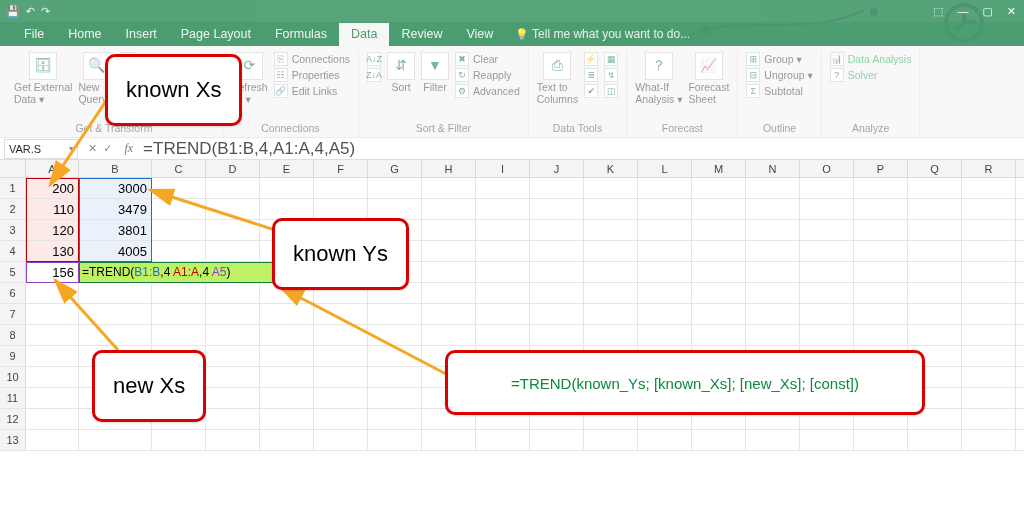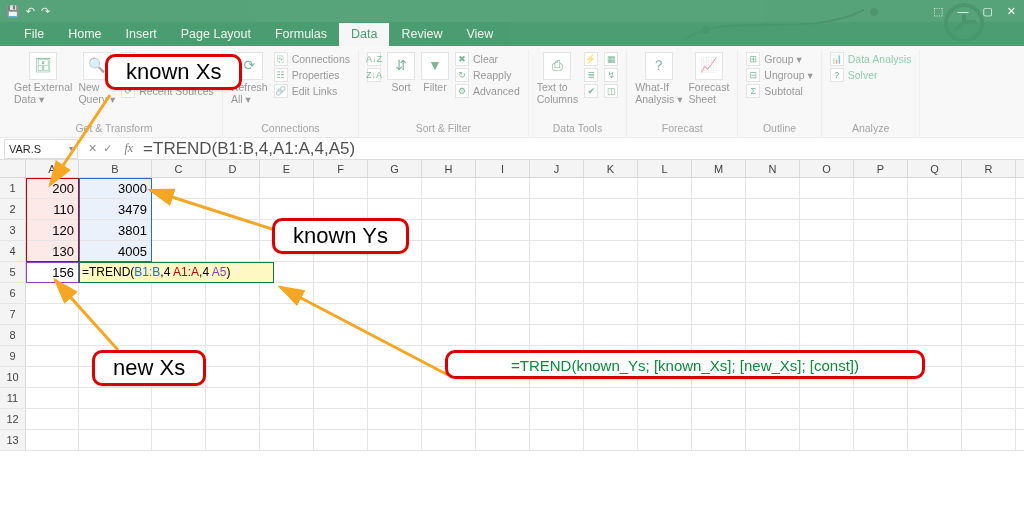--- a/index.html
+++ b/index.html
@@ -43,24 +43,24 @@
   .row { display:flex; height:21px; border-bottom:1px solid #e5e5e5;}
   .rh { width:26px; background:#f4f4f4; border-right:1px solid #d9d9d9; text-align:center; font-size:11px; color:#444; line-height:21px;}
   .cell { border-right:1px solid #e5e5e5; font-size:13px; padding:0 4px; line-height:21px; text-align:right; font-family: Arial, sans-serif; position:relative;}
   .cA{width:53px}.cB{width:73px}.cRest{width:54px;}
   .colAcell { background:#fde9e7;}
   .colBcell { background:#eaf1fb;}
   
   .colA-border { position:absolute; left:26px; top:0; width:53px; height:84px; border:1px solid #c00000; pointer-events:none;}
   .colB-border { position:absolute; left:79px; top:0; width:73px; height:84px; border:1px solid #1f6fc2; pointer-events:none;}
   .a5-border { position:absolute; left:26px; top:84px; width:53px; height:21px; border:1px solid #8f3fbf; pointer-events:none;}
-  .editbox { position:absolute; left:79px; top:84px; height:21px; border:1px solid #107c41; background:#fef9c3; font-size:12px; font-family:Arial; padding:0 2px; line-height:19px; white-space:nowrap;}
+  .editbox { position:absolute; left:79px; top:84px; height:21px; border:1px solid #107c41; background:#bef264; font-size:12px; font-family:Arial; padding:0 2px; line-height:19px; white-space:nowrap;}
   .editbox .fn{color:#000}.editbox .r1{color:#1f6fc2}.editbox .r2{color:#c00000}.editbox .r3{color:#8f3fbf}
   
-  .callout { position:absolute; background:#fff; border:3px solid #d90000; border-radius:10px; padding:2px 18px; font-size:22px; font-family: Arial; text-align:center; box-shadow:0 1px 2px rgba(0,0,0,.15); z-index:20;}
+  .callout { position:absolute; background:#fff; border:3px solid #d90000; border-radius:10px; padding:20px 18px; font-size:22px; font-family: Arial; text-align:center; box-shadow:0 1px 2px rgba(0,0,0,.15); z-index:20;}
   .callout.small{font-size:22px;}
   .callout .sub { font-size:15px; color:#0a8a3a; margin-top:2px; font-family:Arial;}
   
   svg.ann { position:absolute; left:0; top:0; width:1024px; height:512px; pointer-events:none; z-index:15;}
   
   .wm { position:absolute; right:0; top:0; width:360px; height:46px; opacity:.08; pointer-events:none;}
 </style>
 </head>
 <body>
 
@@ -88,20 +88,21 @@
 
 <div class="tabs">
   <div class="tab">File</div>
   <div class="tab">Home</div>
   <div class="tab">Insert</div>
   <div class="tab">Page Layout</div>
   <div class="tab">Formulas</div>
   <div class="tab active">Data</div>
   <div class="tab">Review</div>
   <div class="tab">View</div>
+  <div class="tell">Tell me what you want to do...</div>
 </div>
 
 <div class="ribbon">
   <div class="group">
     <div class="body">
       <div class="bigbtn">
           <div class="ico">🗄</div>
           <span style="white-space:pre-line">Get External
 Data ▾</span>
         </div>

